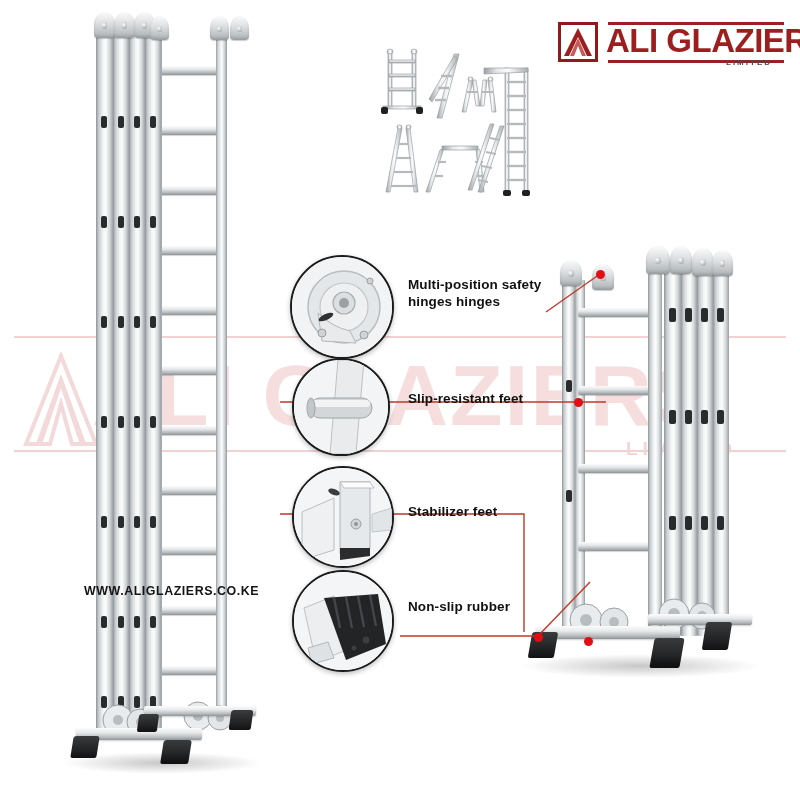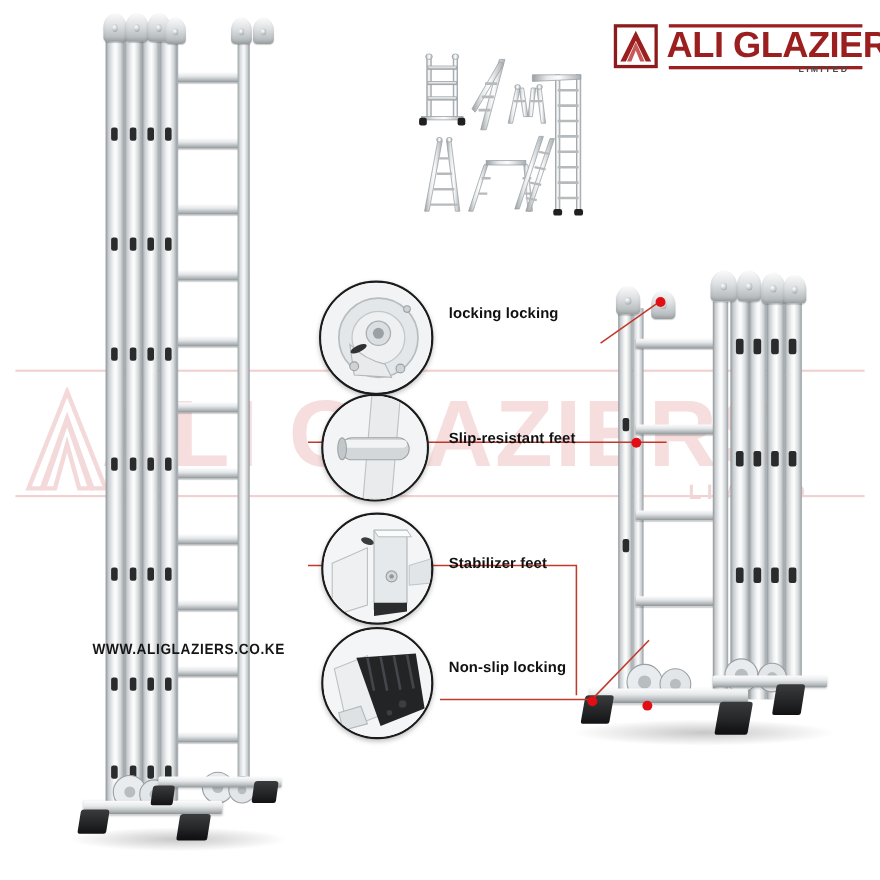--- a/index.html
+++ b/index.html
@@ -430,21 +430,22 @@
       <circle cx="52" cy="46" r="11" fill="#dcdfe1" stroke="#a9afb2" stroke-width="1.2"></circle>
       <circle cx="52" cy="46" r="5" fill="#9aa0a4"></circle>
       <path d="M26 56 Q40 70 58 74 L64 86 L30 84 Z" fill="#e8eaec" stroke="#b2b7ba" stroke-width="1"></path>
       <ellipse cx="34" cy="60" rx="8" ry="3" fill="#2f3133" transform="rotate(-25 34 60)"></ellipse>
       <circle cx="30" cy="76" r="4" fill="#cfd3d6" stroke="#9aa0a4" stroke-width="1"></circle>
       <circle cx="72" cy="78" r="4" fill="#cfd3d6" stroke="#9aa0a4" stroke-width="1"></circle>
       <circle cx="78" cy="24" r="3" fill="#cfd3d6" stroke="#9aa0a4" stroke-width="1"></circle>
     </svg>
   </div>
   <div class="callout-label" style="left:408px;top:276px;width:170px;">
-    <div>locking locking</div>
+    <div>Multi-position safety</div>
+    <div>hinges hinges</div>
   </div>
   <div class="dot" style="left:596px;top:270px;"></div>
 
   <div class="detail-circle" style="left:292px;top:358px;width:94px;height:94px;">
     <svg viewBox="0 0 94 94" width="94" height="94">
       <rect width="94" height="94" fill="#f3f4f5"></rect>
       <polygon points="44,0 70,0 62,94 36,94" fill="#e9ebed" stroke="#bcc1c4" stroke-width="1"></polygon>
       <rect x="16" y="38" width="62" height="20" rx="10" fill="#d3d7da" stroke="#9ea4a7" stroke-width="1"></rect>
       <rect x="16" y="40" width="60" height="7" rx="3.5" fill="#f5f6f7" opacity="0.9"></rect>
       <ellipse cx="17" cy="48" rx="4" ry="10" fill="#c2c7ca" stroke="#9ea4a7" stroke-width="1"></ellipse>
@@ -482,20 +483,20 @@
         <line x1="40" y1="26" x2="46" y2="56"></line>
         <line x1="52" y1="25" x2="58" y2="56"></line>
         <line x1="64" y1="24" x2="70" y2="55"></line>
         <line x1="76" y1="23" x2="82" y2="54"></line>
       </g>
       <circle cx="72" cy="68" r="3.5" fill="#3c3f42"></circle>
       <circle cx="60" cy="76" r="2.5" fill="#3c3f42"></circle>
     </svg>
   </div>
   <div class="callout-label" style="left:408px;top:598px;width:175px;">
-    <div>Non-slip locking</div>
+    <div>Non-slip rubber</div>
   </div>
   <div class="dot" style="left:534px;top:633px;"></div>
   <div class="dot" style="left:584px;top:637px;"></div>
 
   <div class="site-url">WWW.ALIGLAZIERS.CO.KE</div>
 
 </div>
 
 </body></html>

